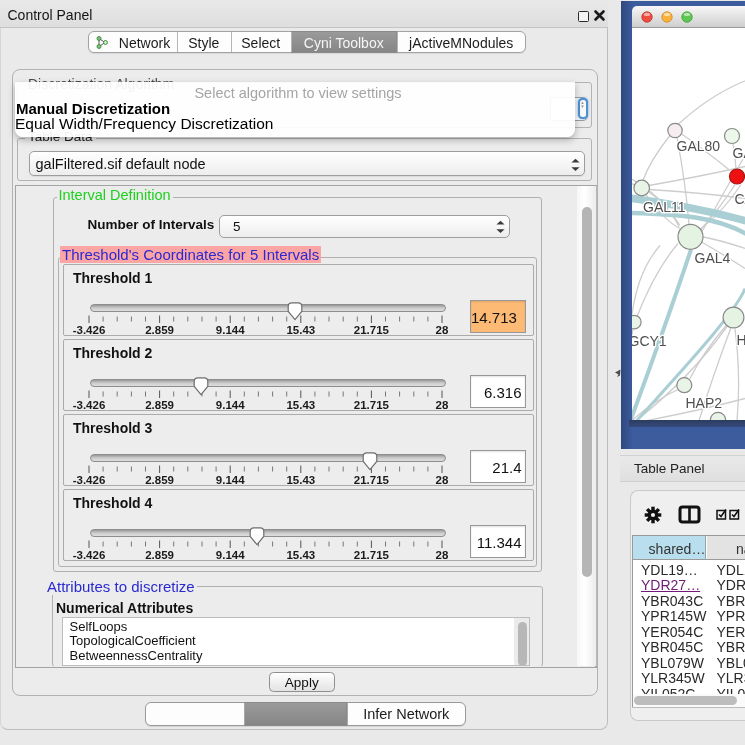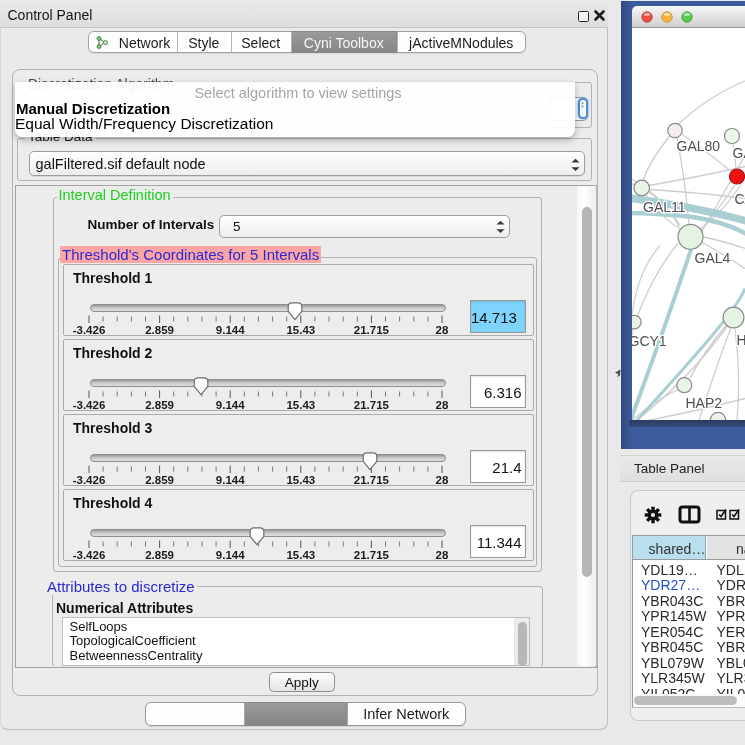--- a/index.html
+++ b/index.html
@@ -87,21 +87,21 @@
     <div style="position:absolute;left:59.0px;top:324.0px;width:60px;text-align:center;font-size:11.5px;font-weight:bold;color:#1a1a1a;">-3.426</div>
     <div style="position:absolute;left:129.6px;top:324.0px;width:60px;text-align:center;font-size:11.5px;font-weight:bold;color:#1a1a1a;">2.859</div>
     <div style="position:absolute;left:200.2px;top:324.0px;width:60px;text-align:center;font-size:11.5px;font-weight:bold;color:#1a1a1a;">9.144</div>
     <div style="position:absolute;left:270.8px;top:324.0px;width:60px;text-align:center;font-size:11.5px;font-weight:bold;color:#1a1a1a;">15.43</div>
     <div style="position:absolute;left:341.4px;top:324.0px;width:60px;text-align:center;font-size:11.5px;font-weight:bold;color:#1a1a1a;">21.715</div>
     <div style="position:absolute;left:412.0px;top:324.0px;width:60px;text-align:center;font-size:11.5px;font-weight:bold;color:#1a1a1a;">28</div>
     <svg style="position:absolute;left:286.25062050531403px;top:300.5px;" width="18" height="20" viewBox="0 0 18 20">
       <path d="M2.2,10.3 L2.2,5.6 Q2.2,1.9 5.9,1.9 L12.1,1.9 Q15.8,1.9 15.8,5.6 L15.8,10.3 L9,18.7 Z" fill="#fcfcfc" stroke="#6e6e6e" stroke-width="1.2" stroke-linejoin="round"></path>
       <path d="M3.2,8 L3.2,5.6 Q3.2,2.9 5.9,2.9 L12.1,2.9 Q14.8,2.9 14.8,5.6 L14.8,8 Z" fill="#ffffff"></path>
     </svg>
-    <div style="position:absolute;left:470px;top:300.0px;width:56px;height:33px;background:#7dd3fc;border:1px solid #989898;box-shadow:inset 0 1px 2px rgba(0,0,0,0.12);font-size:15px;color:#111;text-align:right;line-height:33px;box-sizing:border-box;padding-right:11px;">14.713</div>
+    <div style="position:absolute;left:470px;top:300.0px;width:56px;height:33px;background:#fdba74;border:1px solid #989898;box-shadow:inset 0 1px 2px rgba(0,0,0,0.12);font-size:15px;color:#111;text-align:right;line-height:33px;box-sizing:border-box;padding-right:11px;">14.713</div>
     <div style="position:absolute;left:62.5px;top:338.5px;width:469.5px;height:70px;border:1px solid #ababab;background:#ededed;border-radius:2px;"></div>
     <div style="position:absolute;left:73px;top:344.5px;font-size:14px;font-weight:bold;color:#111;">Threshold 2</div>
     <div style="position:absolute;left:89.5px;top:379.0px;width:354.5px;height:6px;border:1px solid #8e8e8e;border-radius:4px;background:linear-gradient(#989898,#cccccc 50%,#dedede);"></div>
     <svg style="position:absolute;left:0;top:390.0px;" width="530" height="9" viewBox="0 0 530 9">
       <line x1="89.0" y1="0.5" x2="89.0" y2="8" stroke="#555" stroke-width="1"></line>
       <line x1="103.1" y1="1.5" x2="103.1" y2="6.5" stroke="#777" stroke-width="1"></line>
       <line x1="117.2" y1="1.5" x2="117.2" y2="6.5" stroke="#777" stroke-width="1"></line>
       <line x1="131.4" y1="1.5" x2="131.4" y2="6.5" stroke="#777" stroke-width="1"></line>
       <line x1="145.5" y1="1.5" x2="145.5" y2="6.5" stroke="#777" stroke-width="1"></line>
       <line x1="159.6" y1="0.5" x2="159.6" y2="8" stroke="#555" stroke-width="1"></line>
@@ -336,21 +336,21 @@
       <path d="M3,6.5 L5,8.5 L10,1.5" fill="none" stroke="#111" stroke-width="1.6"></path>
     </svg>
     <div style="position:absolute;left:631.5px;top:534.5px;width:113.5px;height:173px;background:#fff;border:1px solid #9a9a9a;border-right:none;box-sizing:border-box;"></div>
     <div style="position:absolute;left:632.5px;top:535.5px;width:73.5px;height:23.5px;background:#b9dfee;border-right:1px solid #8fa6ad;box-sizing:border-box;"></div>
     <div style="position:absolute;left:707px;top:535.5px;width:38px;height:23.5px;background:#e3e3e3;"></div>
     <div style="position:absolute;left:632.5px;top:558.5px;width:112.5px;height:1px;background:#9a9a9a;"></div>
     <div style="position:absolute;left:640px;top:541px;width:74px;text-align:center;font-size:14px;color:#333;">shared…</div>
     <div style="position:absolute;left:736px;top:541px;font-size:14px;color:#333;">na</div>
     <div style="position:absolute;left:641px;top:561.5px;font-size:14px;color:#2a2a2a;">YDL19…</div>
     <div style="position:absolute;left:716.5px;top:561.5px;font-size:14px;color:#2a2a2a;">YDL1</div>
-    <div style="position:absolute;left:641px;top:577.0px;font-size:14px;color:#1d4ed8;">YDR27…</div>
+    <div style="position:absolute;left:641px;top:577.0px;font-size:14px;color:#701a75;text-decoration:underline;">YDR27…</div>
     <div style="position:absolute;left:716.5px;top:577.0px;font-size:14px;color:#2a2a2a;">YDR2</div>
     <div style="position:absolute;left:641px;top:592.6px;font-size:14px;color:#2a2a2a;">YBR043C</div>
     <div style="position:absolute;left:716.5px;top:592.6px;font-size:14px;color:#2a2a2a;">YBR0</div>
     <div style="position:absolute;left:641px;top:608.1px;font-size:14px;color:#2a2a2a;">YPR145W</div>
     <div style="position:absolute;left:716.5px;top:608.1px;font-size:14px;color:#2a2a2a;">YPR1</div>
     <div style="position:absolute;left:641px;top:623.7px;font-size:14px;color:#2a2a2a;">YER054C</div>
     <div style="position:absolute;left:716.5px;top:623.7px;font-size:14px;color:#2a2a2a;">YER0</div>
     <div style="position:absolute;left:641px;top:639.2px;font-size:14px;color:#2a2a2a;">YBR045C</div>
     <div style="position:absolute;left:716.5px;top:639.2px;font-size:14px;color:#2a2a2a;">YBR0</div>
     <div style="position:absolute;left:641px;top:654.8px;font-size:14px;color:#2a2a2a;">YBL079W</div>

